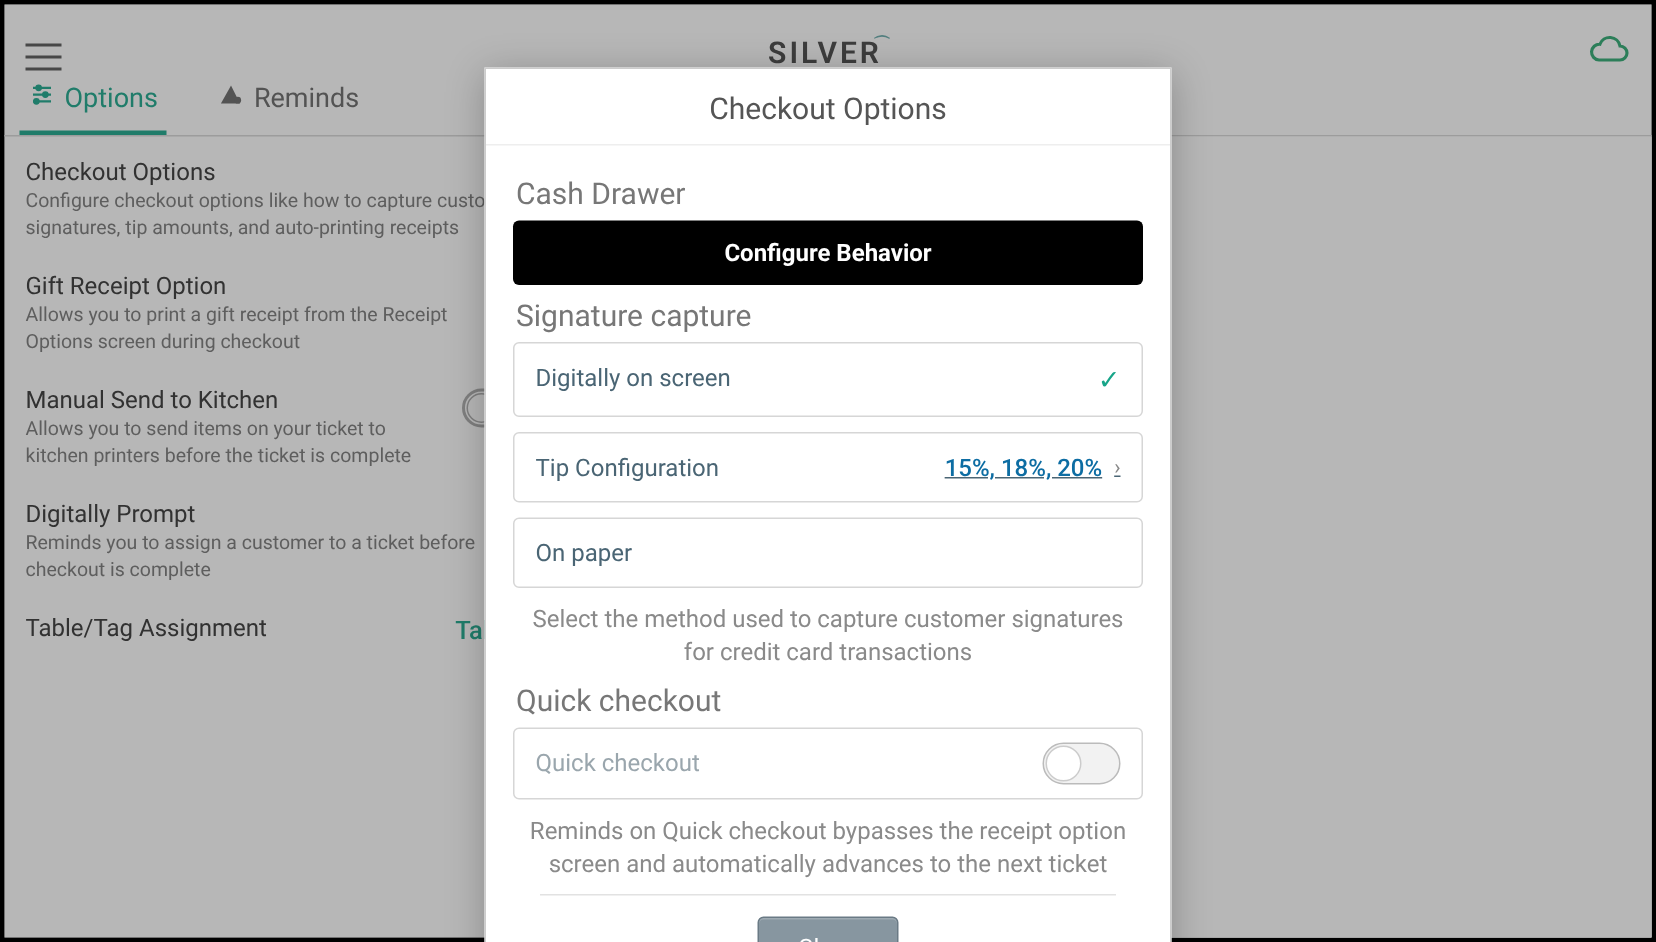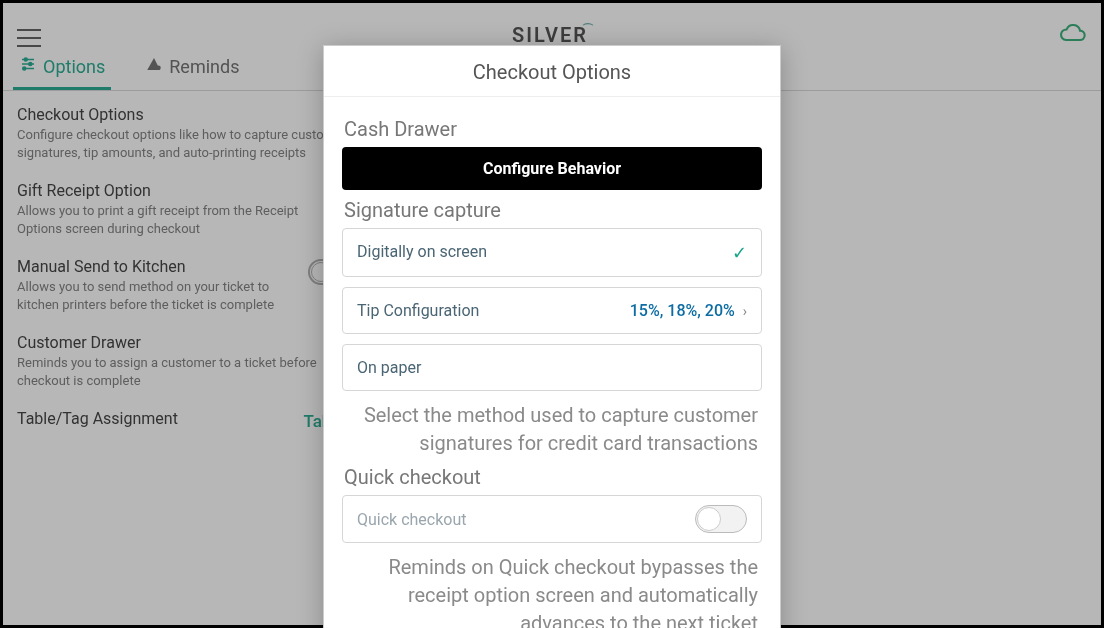--- a/index.html
+++ b/index.html
@@ -29,24 +29,24 @@
   .main-pane { flex: 1; position: relative; background: #fff; display:flex; align-items:center; justify-content:center; }
   .main-text { color: #888; font-size: 26px; text-align: center; line-height: 1.6; }
   .overlay { position: absolute; inset: 0; background: rgba(50,50,50,0.35); }
   .modal { position: absolute; top: 42px; left: 50%; transform: translateX(-50%); width: 458px; background: #fff; box-shadow: 0 4px 24px rgba(0,0,0,0.25); border: 1px solid #ccc; }
   .modal-header { text-align: center; font-size: 20px; color: #555; padding: 14px 0 12px; border-bottom: 1px solid #eee; }
   .modal-body { padding: 12px 18px 6px 18px; }
   .section-label { font-size: 20px; color: #777; margin: 8px 0 6px 2px; }
   .btn-primary { width: 100%; background: #000000; color: #fff; border: none; border-radius: 4px; font-size: 16px; padding: 12px 0; font-weight: bold; }
   .option-card { border: 1px solid #d6d6d6; border-radius: 4px; padding: 13px 14px; font-size: 16px; color: #4a6574; display: flex; align-items: flex-start; justify-content: space-between; margin-bottom: 10px; background: #fff; }
   .option-card .check { color: #17a589; font-size: 18px; }
-  .option-card .right-side { display: flex; align-items: center; gap: 8px; }
+  .option-card .right-side { display: flex; align-items: center; gap: 8px; text-decoration: underline; }
   .tip-value { color: #0d6da3; font-weight: 500; }
   .chev { color: #888; font-size: 14px; }
-  .help-text { text-align: right; font-size: 20px; color: #8a8a8a; margin: 0 4px 8px; line-height: 1.4; }
+  .help-text { text-align: center; font-size: 16px; color: #8a8a8a; margin: 0 4px 8px; line-height: 1.4; }
   .qc-card { border: 1px solid #d6d6d6; border-radius: 4px; padding: 9px 14px; display: flex; align-items: center; justify-content: space-between; background: #fff; margin-bottom: 10px; }
   .qc-label { font-size: 16px; color: #9aa6ad; }
   .qc-toggle { width: 52px; height: 28px; border: 1px solid #bbb; border-radius: 16px; background: #f2f2f2; position: relative; }
   .qc-toggle .knob { width: 24px; height: 24px; border-radius: 50%; background: #fff; border: 1px solid #ccc; position: absolute; top: 1px; left: 1px; }
   .modal-footer { border-top: 1px solid #e2e2e2; padding: 14px 0 18px; text-align: center; margin: 0 18px; }
   .btn-close { background: #8796a0; color: #fff; border: 1px solid #6a7a85; border-radius: 4px; font-size: 16px; padding: 10px 26px; box-shadow: inset 0 1px 0 rgba(255,255,255,0.2); }
 </style>
 </head>
 <body>
 
@@ -98,31 +98,31 @@
           <div class="side-title">Gift Receipt Option</div>
           <div class="side-desc">Allows you to print a gift receipt from the Receipt Options screen during checkout</div>
         </div>
         <div class="side-right">
             <span class="peek-on"></span>
           </div>
       </div>
       <div class="side-item">
         <div class="side-text">
           <div class="side-title">Manual Send to Kitchen</div>
-          <div class="side-desc">Allows you to send method on your ticket to kitchen printers before the ticket is complete</div>
+          <div class="side-desc">Allows you to send items on your ticket to kitchen printers before the ticket is complete</div>
         </div>
         <div class="side-right">
             <div class="toggle">
               <div class="knob"></div>
             </div>
           </div>
       </div>
       <div class="side-item">
         <div class="side-text">
-          <div class="side-title">Customer Drawer</div>
+          <div class="side-title">Digitally Prompt</div>
           <div class="side-desc">Reminds you to assign a customer to a ticket before checkout is complete</div>
         </div>
         <div class="side-right">
             <span class="peek-on"></span>
           </div>
       </div>
       <div class="side-item">
         <div class="side-text">
           <div class="side-title">Table/Tag Assignment</div>
         </div>

